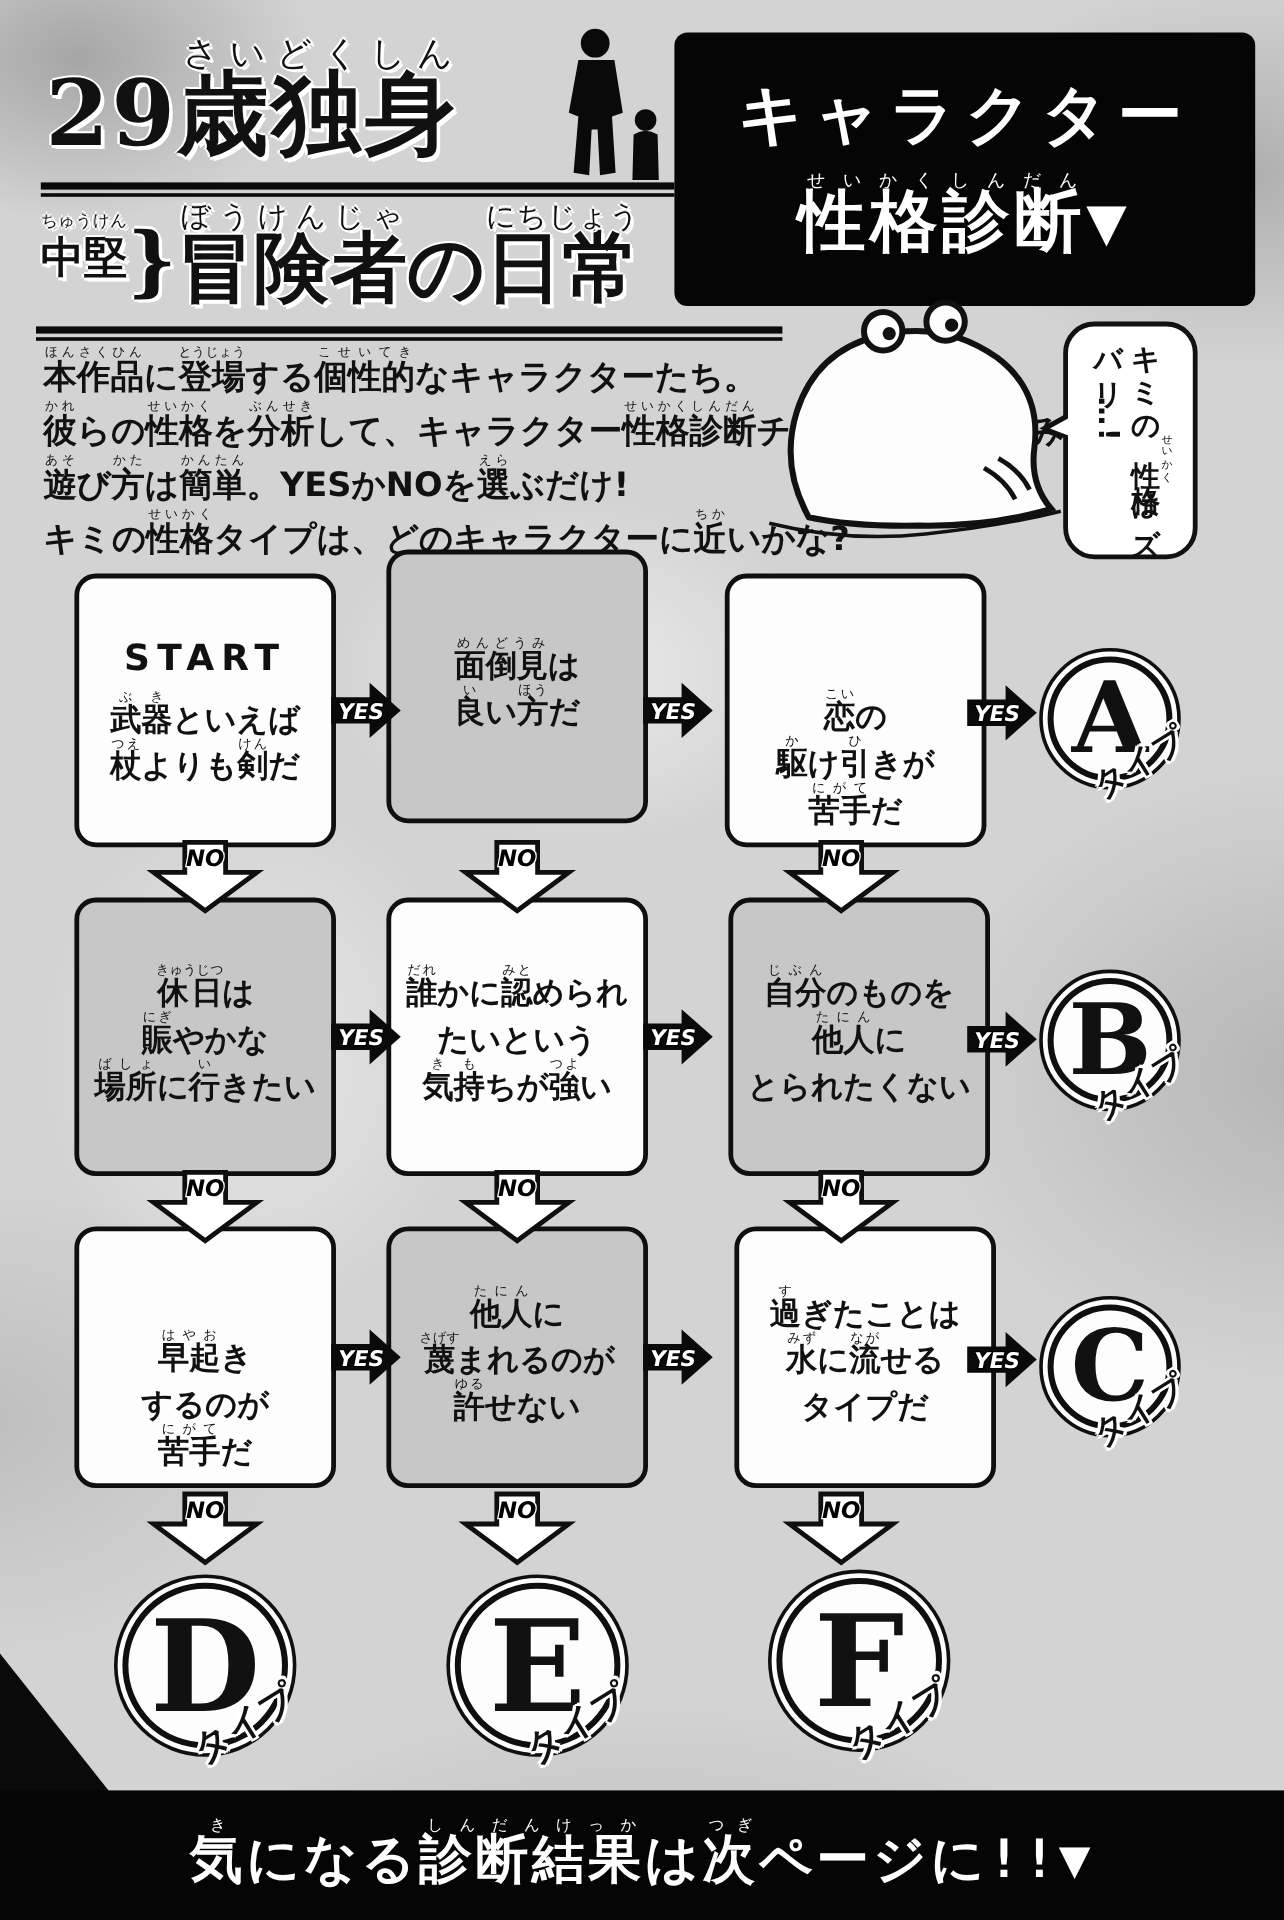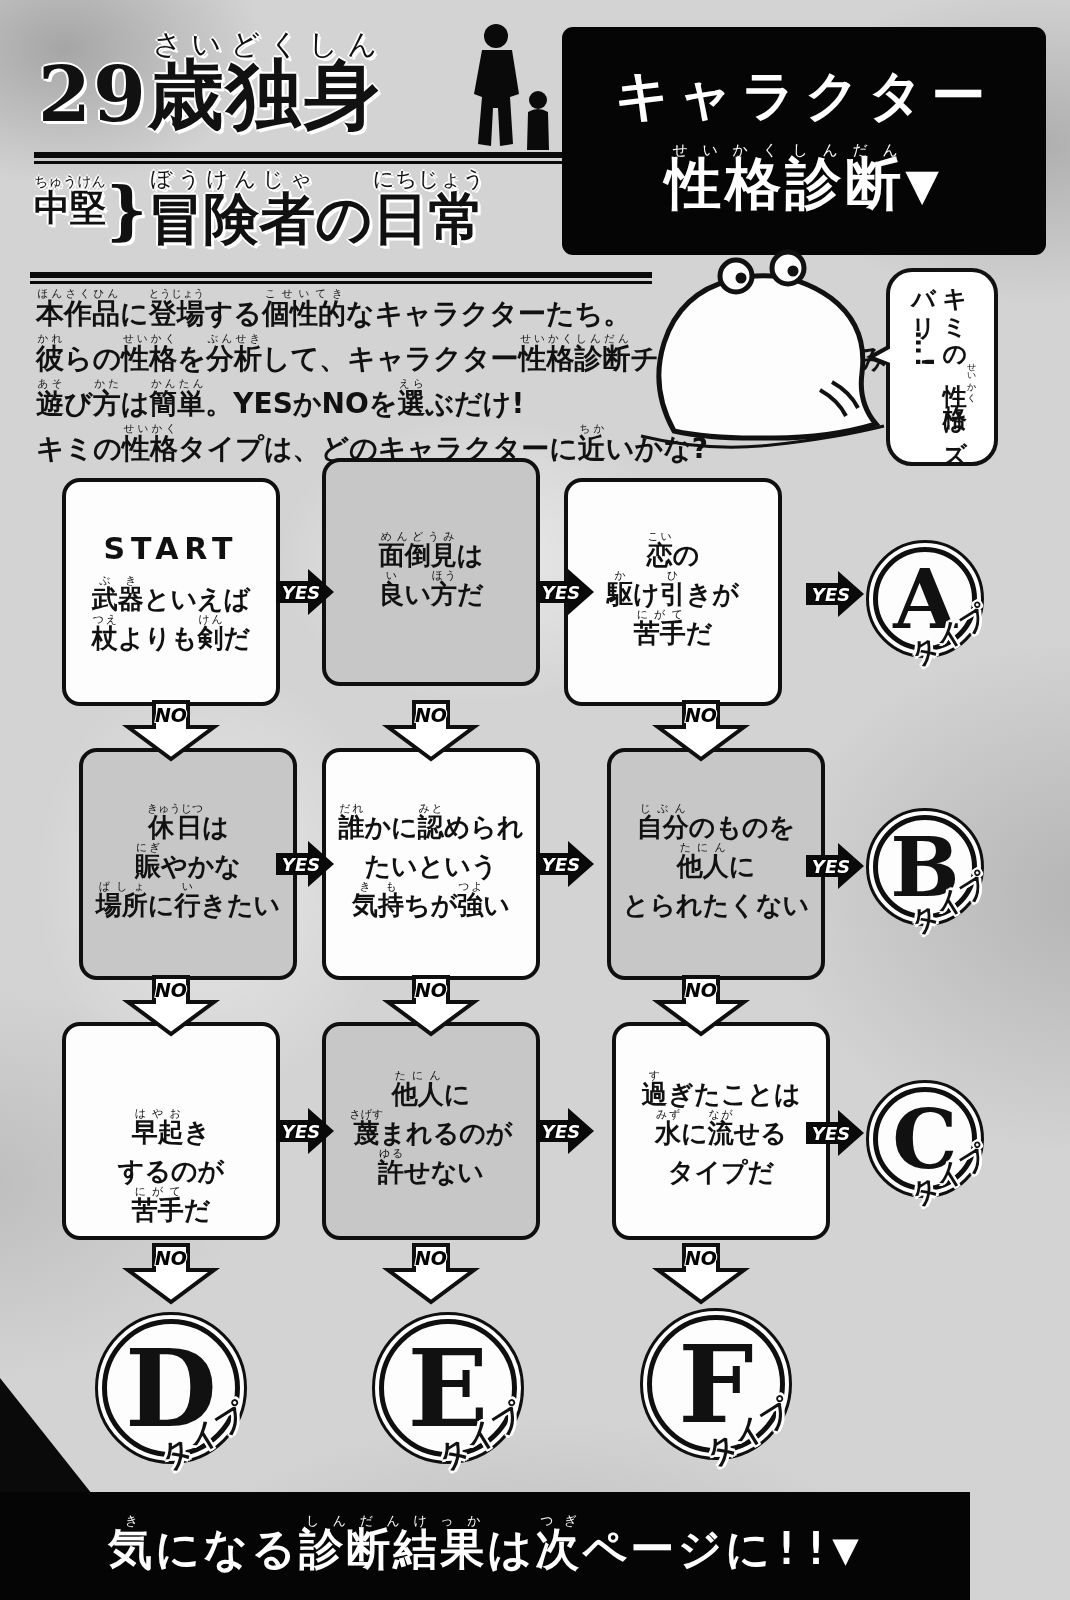--- a/index.html
+++ b/index.html
@@ -27,21 +27,21 @@
     text-shadow:2px 0 0 #fff,-2px 0 0 #fff,0 2px 0 #fff,0 -2px 0 #fff,3px 3px 0 #fff;
   }
   .rule { position:absolute; height:12px; border-top:6px solid #0a0a0a; border-bottom:3px solid #0a0a0a; }
   .title2 {
     position:absolute; left:34px; top:168px; font-family:"DejaVu Serif", serif;
     font-weight:bold; white-space:nowrap;
     text-shadow:2px 0 0 #fff,-2px 0 0 #fff,0 2px 0 #fff,0 -2px 0 #fff,3px 3px 0 #fff;
   }
   .title2 .mid { font-size:36px; vertical-align:18px; }
   .title2 .bracket { font-size:64px; vertical-align:6px; }
-  .title2 .main { font-size:56px; }
+  .title2 .main { font-size:64px; }
   .silhouette { position:absolute; left:442px; top:20px; }
 
   
   .diag-box {
     position:absolute; left:565px; top:30px; width:478px; height:222px;
     background:#050505; border-radius:8px; color:#fff;
     display:flex; flex-direction:column; align-items:center; justify-content:center; gap:10px;
     font-family:"DejaVu Sans Mono", monospace; font-weight:bold;
     box-shadow:0 0 0 3px #050505;
   }
@@ -104,21 +104,21 @@
     position:absolute; right:-12px; bottom:2px; transform:rotate(-32deg);
     font-size:27px; font-weight:bold; letter-spacing:1px; z-index:2;
     text-shadow:2px 2px 0 #fff,-2px -2px 0 #fff,2px -2px 0 #fff,-2px 2px 0 #fff,0 2px 0 #fff,0 -2px 0 #fff,2px 0 0 #fff,-2px 0 0 #fff;
   }
   .sz-l .type-label { font-size:30px; right:-8px; bottom:4px; }
 
   
   .wedge { position:absolute; left:0; top:1378px; width:0; height:0;
     border-bottom:116px solid #0a0a0a; border-right:92px solid transparent; }
   .banner {
-    position:absolute; left:0; top:1492px; width:970px; height:108px; background:#050505;
+    position:absolute; left:0; top:1492px; width:1070px; height:108px; background:#050505;
     display:flex; align-items:center; justify-content:center;
     color:#fff; font-family:"DejaVu Sans Mono", monospace; font-weight:bold;
     font-size:44px; letter-spacing:3px;
   }
   .banner rt { color:#fff; font-size:13px; }
 </style>
 </head>
 <body>
 
 <div class="page">
@@ -163,25 +163,25 @@
     <div class="bubble-text">キミの<ruby>性格<rt>せいかく</rt></ruby>はズバリ…!</div>
   </div>
 
   <div class="qbox bg-white" style="left:62px; top:478px; height:228px;">
     <div class="start-label">START</div>
     <div><ruby>武器<rt>ぶき</rt></ruby>といえば<br><ruby>杖<rt>つえ</rt></ruby>よりも<ruby>剣<rt>けん</rt></ruby>だ</div>
   </div>
   <div class="qbox bg-gray" style="left:322px; top:458px; height:228px;">
     <div><ruby>面倒見<rt>めんどうみ</rt></ruby>は<br><ruby>良<rt>い</rt></ruby>い<ruby>方<rt>ほう</rt></ruby>だ</div>
   </div>
-  <div class="qbox bg-white" style="left:564px; top:478px; height:228px;">
+  <div class="qbox bg-white" style="left:604px; top:478px; height:228px;justify-content:flex-end;">
     <div><ruby>恋<rt>こい</rt></ruby>の<br><ruby>駆<rt>か</rt></ruby>け<ruby>引<rt>ひ</rt></ruby>きが<br><ruby>苦手<rt>にがて</rt></ruby>だ</div>
   </div>
 
-  <div class="qbox bg-gray" style="left:79px; top:748px; height:232px;">
+  <div class="qbox bg-gray" style="left:62px; top:748px; height:232px;">
     <div><ruby>休日<rt>きゅうじつ</rt></ruby>は<br><ruby>賑<rt>にぎ</rt></ruby>やかな<br><ruby>場所<rt>ばしょ</rt></ruby>に<ruby>行<rt>い</rt></ruby>きたい</div>
   </div>
   <div class="qbox bg-white" style="left:322px; top:748px; height:232px;">
     <div><ruby>誰<rt>だれ</rt></ruby>かに<ruby>認<rt>みと</rt></ruby>められ<br>たいという<br><ruby>気持<rt>きも</rt></ruby>ちが<ruby>強<rt>つよ</rt></ruby>い</div>
   </div>
   <div class="qbox bg-gray" style="left:592px; top:748px; height:232px;margin-left:15px;">
     <div><ruby>自分<rt>じぶん</rt></ruby>のものを<br><ruby>他人<rt>たにん</rt></ruby>に<br>とられたくない</div>
   </div>
 
   <div class="qbox bg-white" style="left:62px; top:1022px; height:218px;justify-content:flex-end;">

